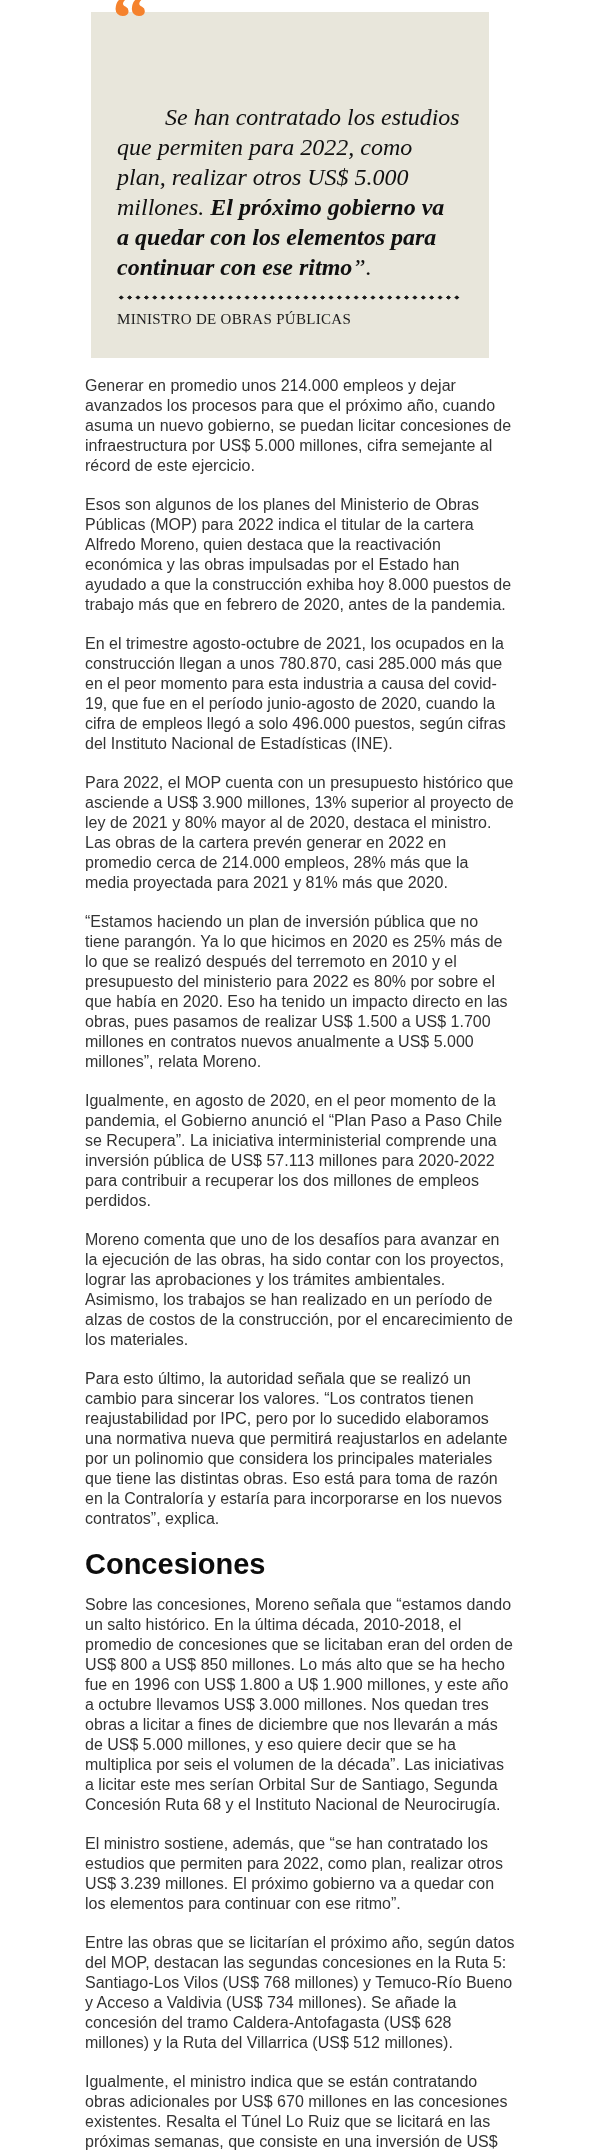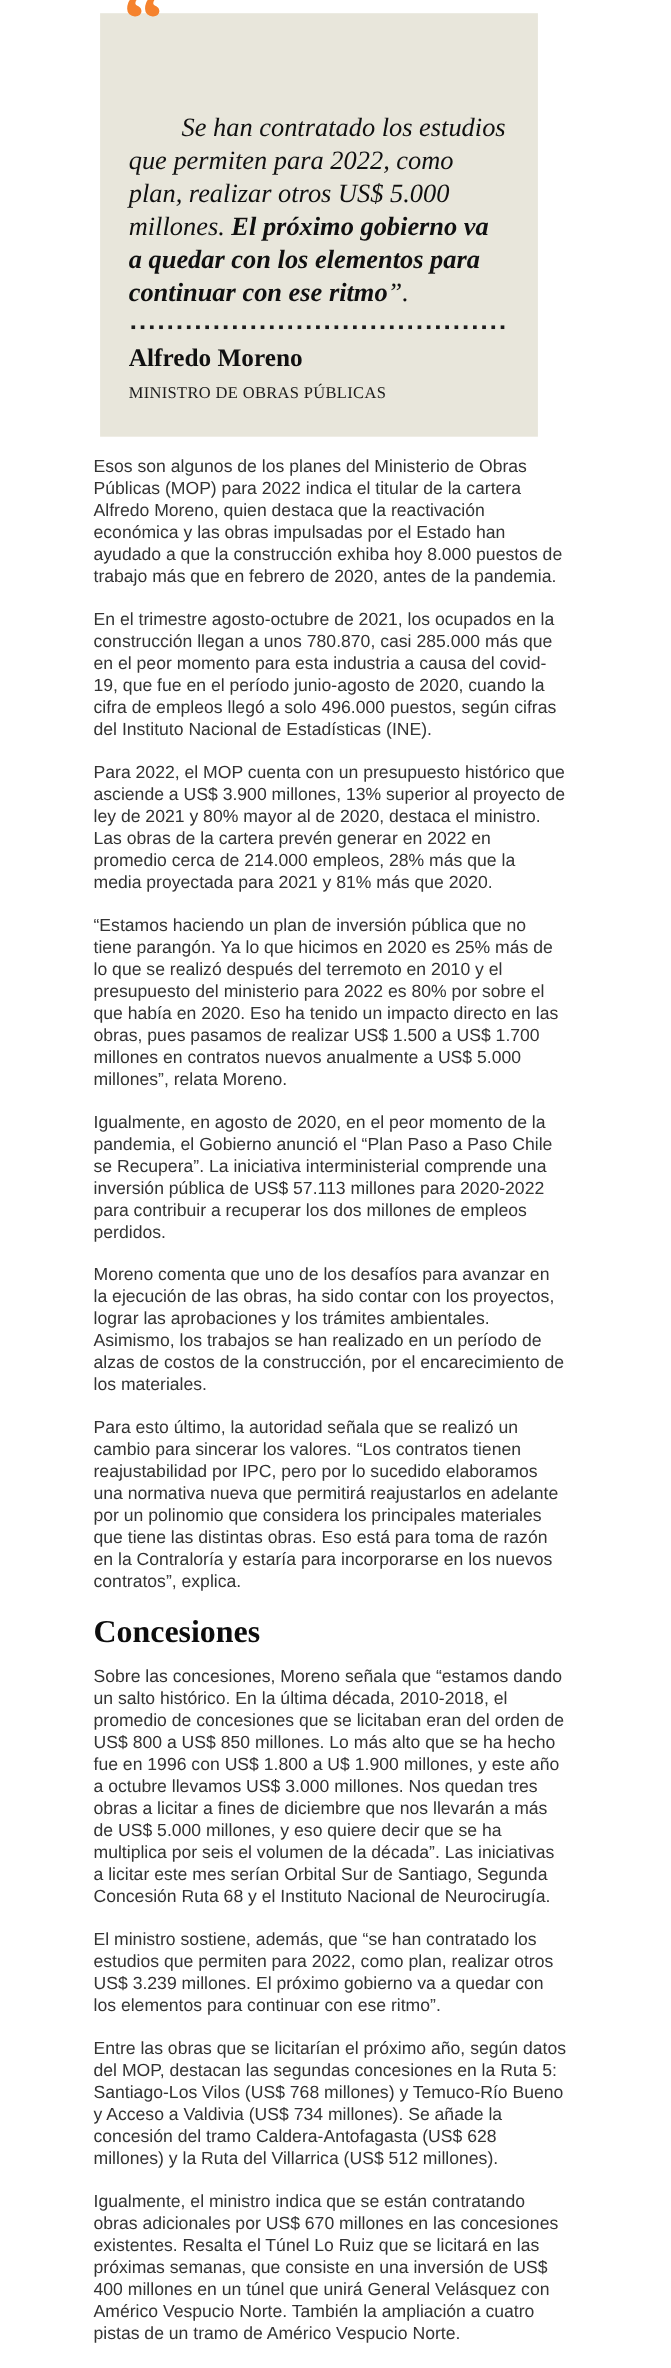--- a/index.html
+++ b/index.html
@@ -73,39 +73,39 @@
   }
   .article-body p {
     margin: 0 0 19px 0;
     font-size: 16px;
     line-height: 20px;
     color: #333333;
   }
   .article-body p:last-child { margin-bottom: 0; }
   .section-heading {
     margin: 4px 0 14px 0;
-    font-family: Liberation Serif, serif;
+    font-family: Liberation Sans, sans-serif;
     font-weight: bold;
     font-size: 29px;
     line-height: 33px;
     color: #0d0d0d;
   }
 </style>
 </head>
 <body>
 
 <div class="quote-card">
   <span class="quote-mark">“</span>
   <p class="quote-text"><span>Se han contratado los estudios que permiten para 2022, como plan, realizar otros US$ 5.000 millones. </span><span class="bold-part">El próximo gobierno va a quedar con los elementos para continuar con ese ritmo</span><span>”.</span></p>
   <div class="quote-sep"></div>
-  <p class="quote-author">Alfredo Moreno</p>
   <p class="quote-role">MINISTRO DE OBRAS PÚBLICAS</p>
 </div>
 
 <div class="article-body">
+  <p>Generar en promedio unos 214.000 empleos y dejar avanzados los procesos para que el próximo año, cuando asuma un nuevo gobierno, se puedan licitar concesiones de infraestructura por US$ 5.000 millones, cifra semejante al récord de este ejercicio.</p>
   <p>Esos son algunos de los planes del Ministerio de Obras Públicas (MOP) para 2022 indica el titular de la cartera Alfredo Moreno, quien destaca que la reactivación económica y las obras impulsadas por el Estado han ayudado a que la construcción exhiba hoy 8.000 puestos de trabajo más que en febrero de 2020, antes de la pandemia.</p>
   <p>En el trimestre agosto-octubre de 2021, los ocupados en la construcción llegan a unos 780.870, casi 285.000 más que en el peor momento para esta industria a causa del covid-19, que fue en el período junio-agosto de 2020, cuando la cifra de empleos llegó a solo 496.000 puestos, según cifras del Instituto Nacional de Estadísticas (INE).</p>
   <p>Para 2022, el MOP cuenta con un presupuesto histórico que asciende a US$ 3.900 millones, 13% superior al proyecto de ley de 2021 y 80% mayor al de 2020, destaca el ministro. Las obras de la cartera prevén generar en 2022 en promedio cerca de 214.000 empleos, 28% más que la media proyectada para 2021 y 81% más que 2020.</p>
   <p>“Estamos haciendo un plan de inversión pública que no tiene parangón. Ya lo que hicimos en 2020 es 25% más de lo que se realizó después del terremoto en 2010 y el presupuesto del ministerio para 2022 es 80% por sobre el que había en 2020. Eso ha tenido un impacto directo en las obras, pues pasamos de realizar US$ 1.500 a US$ 1.700 millones en contratos nuevos anualmente a US$ 5.000 millones”, relata Moreno.</p>
   <p>Igualmente, en agosto de 2020, en el peor momento de la pandemia, el Gobierno anunció el “Plan Paso a Paso Chile se Recupera”. La iniciativa interministerial comprende una inversión pública de US$ 57.113 millones para 2020-2022 para contribuir a recuperar los dos millones de empleos perdidos.</p>
   <p>Moreno comenta que uno de los desafíos para avanzar en la ejecución de las obras, ha sido contar con los proyectos, lograr las aprobaciones y los trámites ambientales. Asimismo, los trabajos se han realizado en un período de alzas de costos de la construcción, por el encarecimiento de los materiales.</p>
   <p>Para esto último, la autoridad señala que se realizó un cambio para sincerar los valores. “Los contratos tienen reajustabilidad por IPC, pero por lo sucedido elaboramos una normativa nueva que permitirá reajustarlos en adelante por un polinomio que considera los principales materiales que tiene las distintas obras. Eso está para toma de razón en la Contraloría y estaría para incorporarse en los nuevos contratos”, explica.</p>
   <h2 class="section-heading">Concesiones</h2>
   <p>Sobre las concesiones, Moreno señala que “estamos dando un salto histórico. En la última década, 2010-2018, el promedio de concesiones que se licitaban eran del orden de US$ 800 a US$ 850 millones. Lo más alto que se ha hecho fue en 1996 con US$ 1.800 a U$ 1.900 millones, y este año a octubre llevamos US$ 3.000 millones. Nos quedan tres obras a licitar a fines de diciembre que nos llevarán a más de US$ 5.000 millones, y eso quiere decir que se ha multiplica por seis el volumen de la década”. Las iniciativas a licitar este mes serían Orbital Sur de Santiago, Segunda Concesión Ruta 68 y el Instituto Nacional de Neurocirugía.</p>
   <p>El ministro sostiene, además, que “se han contratado los estudios que permiten para 2022, como plan, realizar otros US$ 3.239 millones. El próximo gobierno va a quedar con los elementos para continuar con ese ritmo”.</p>

